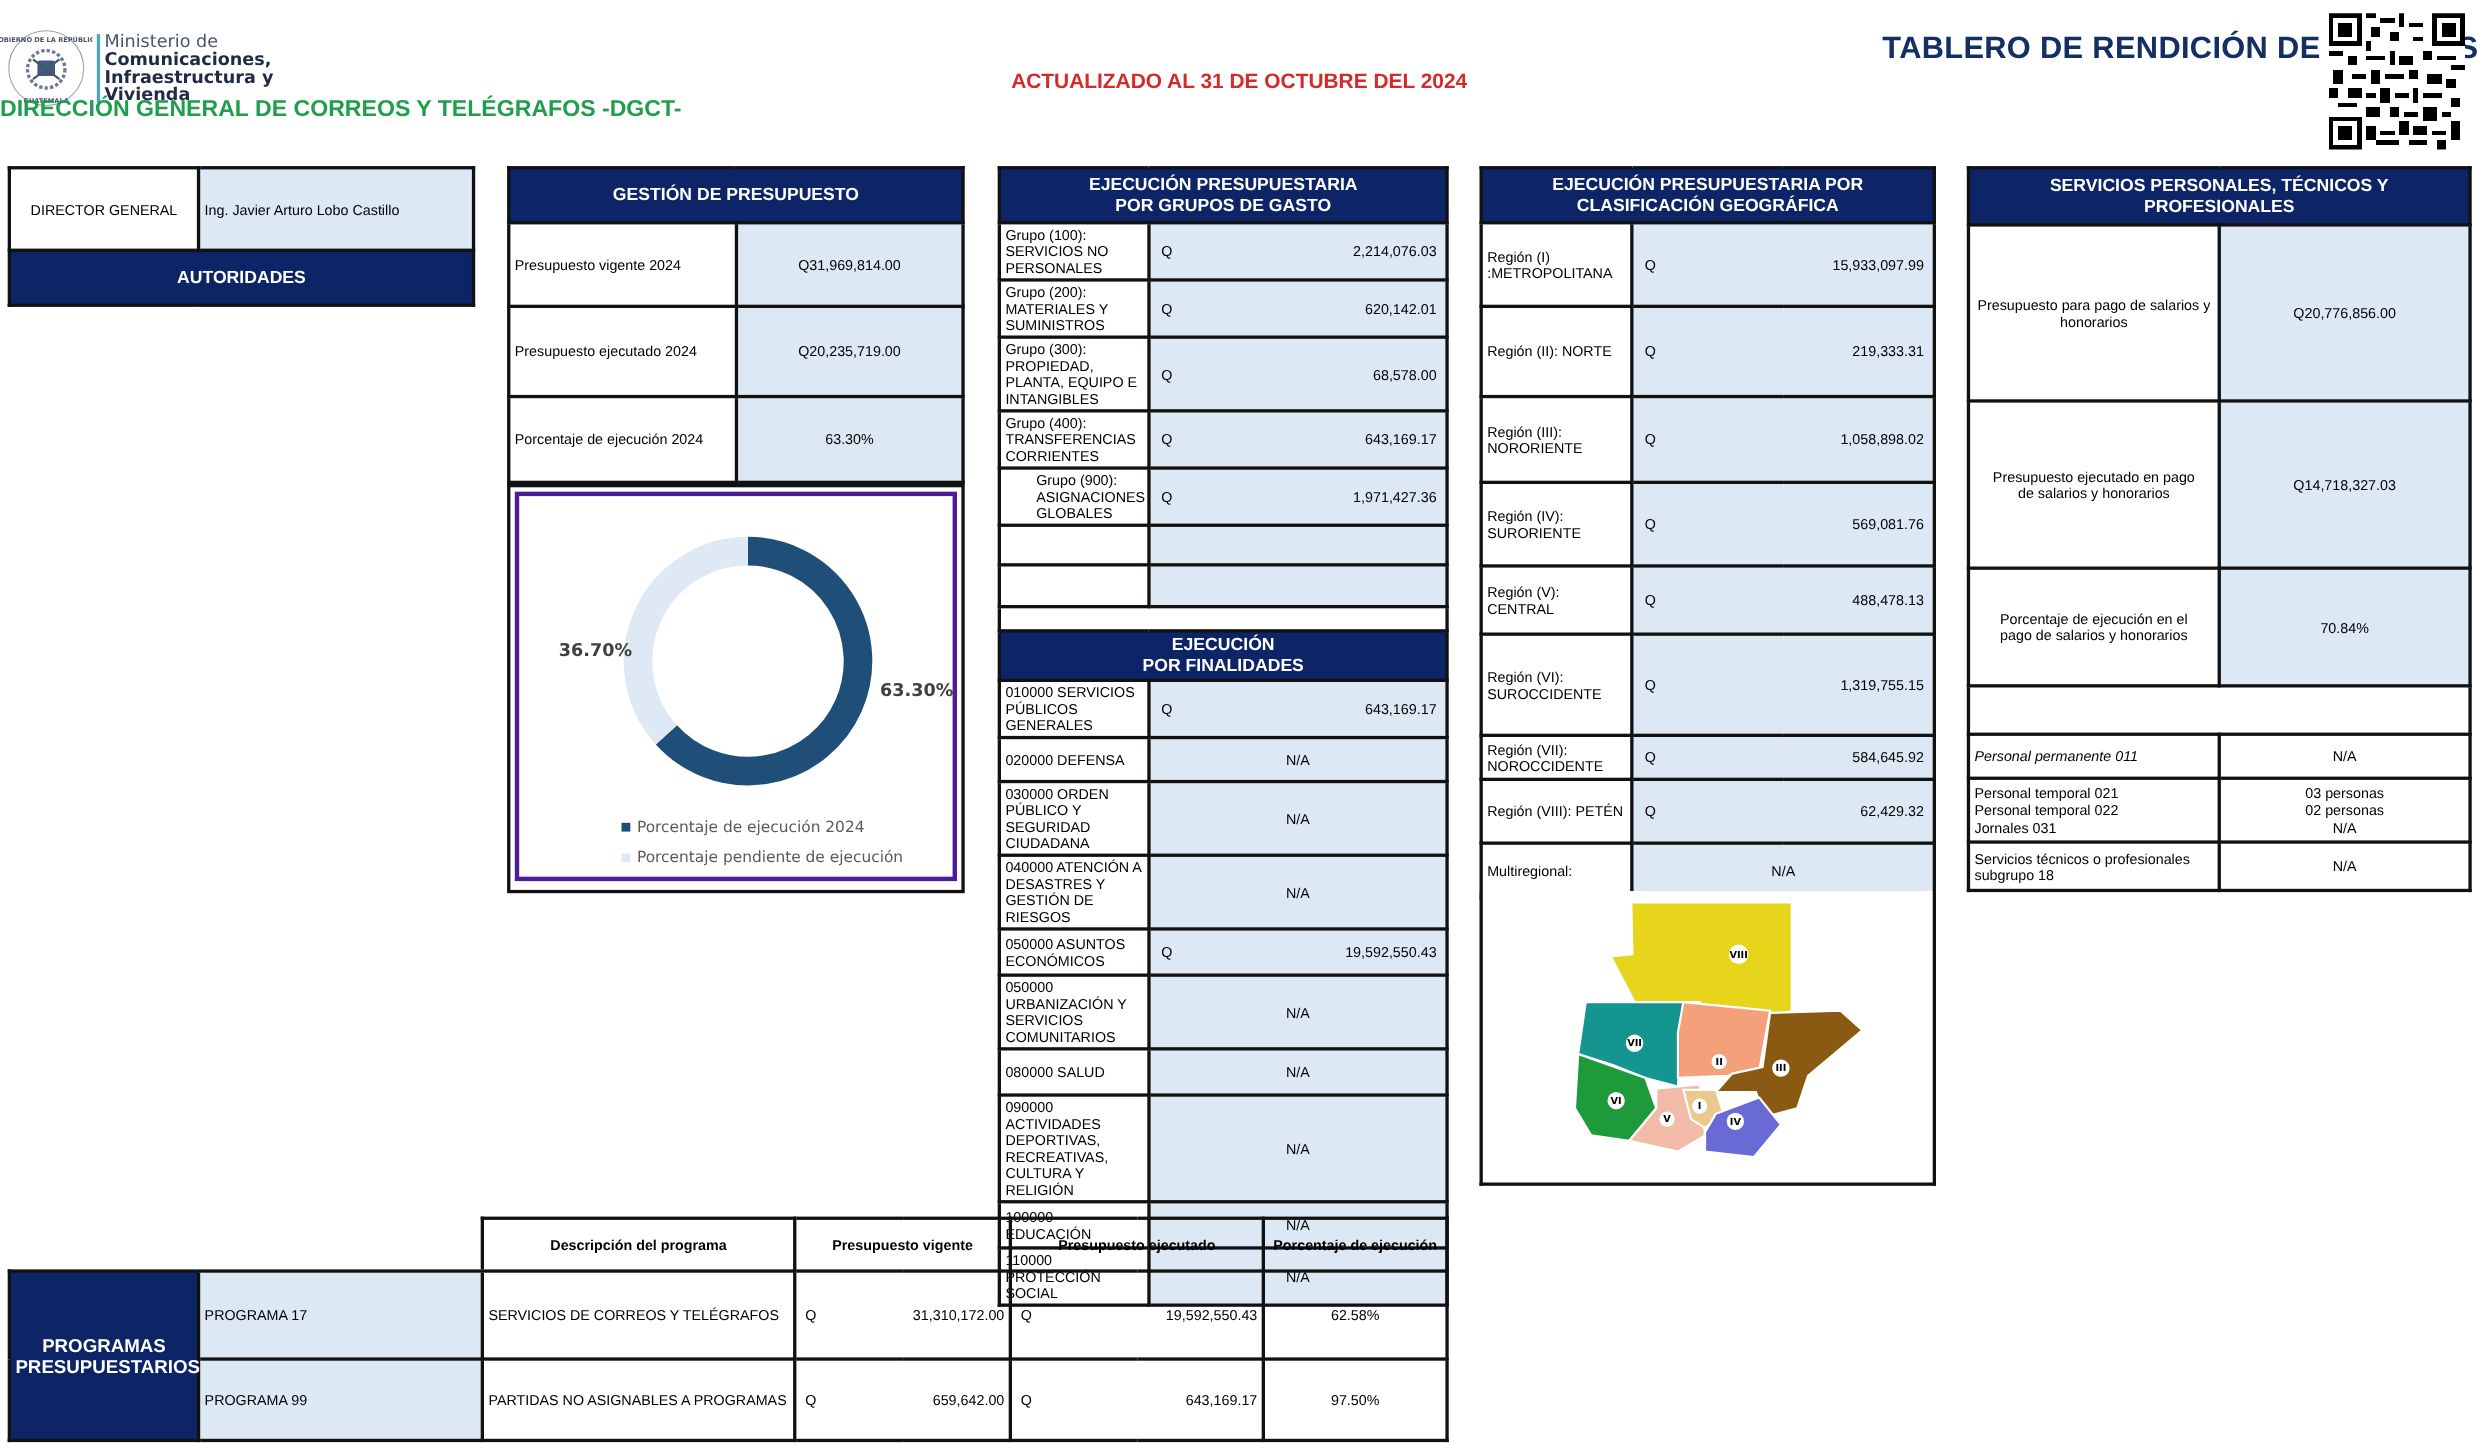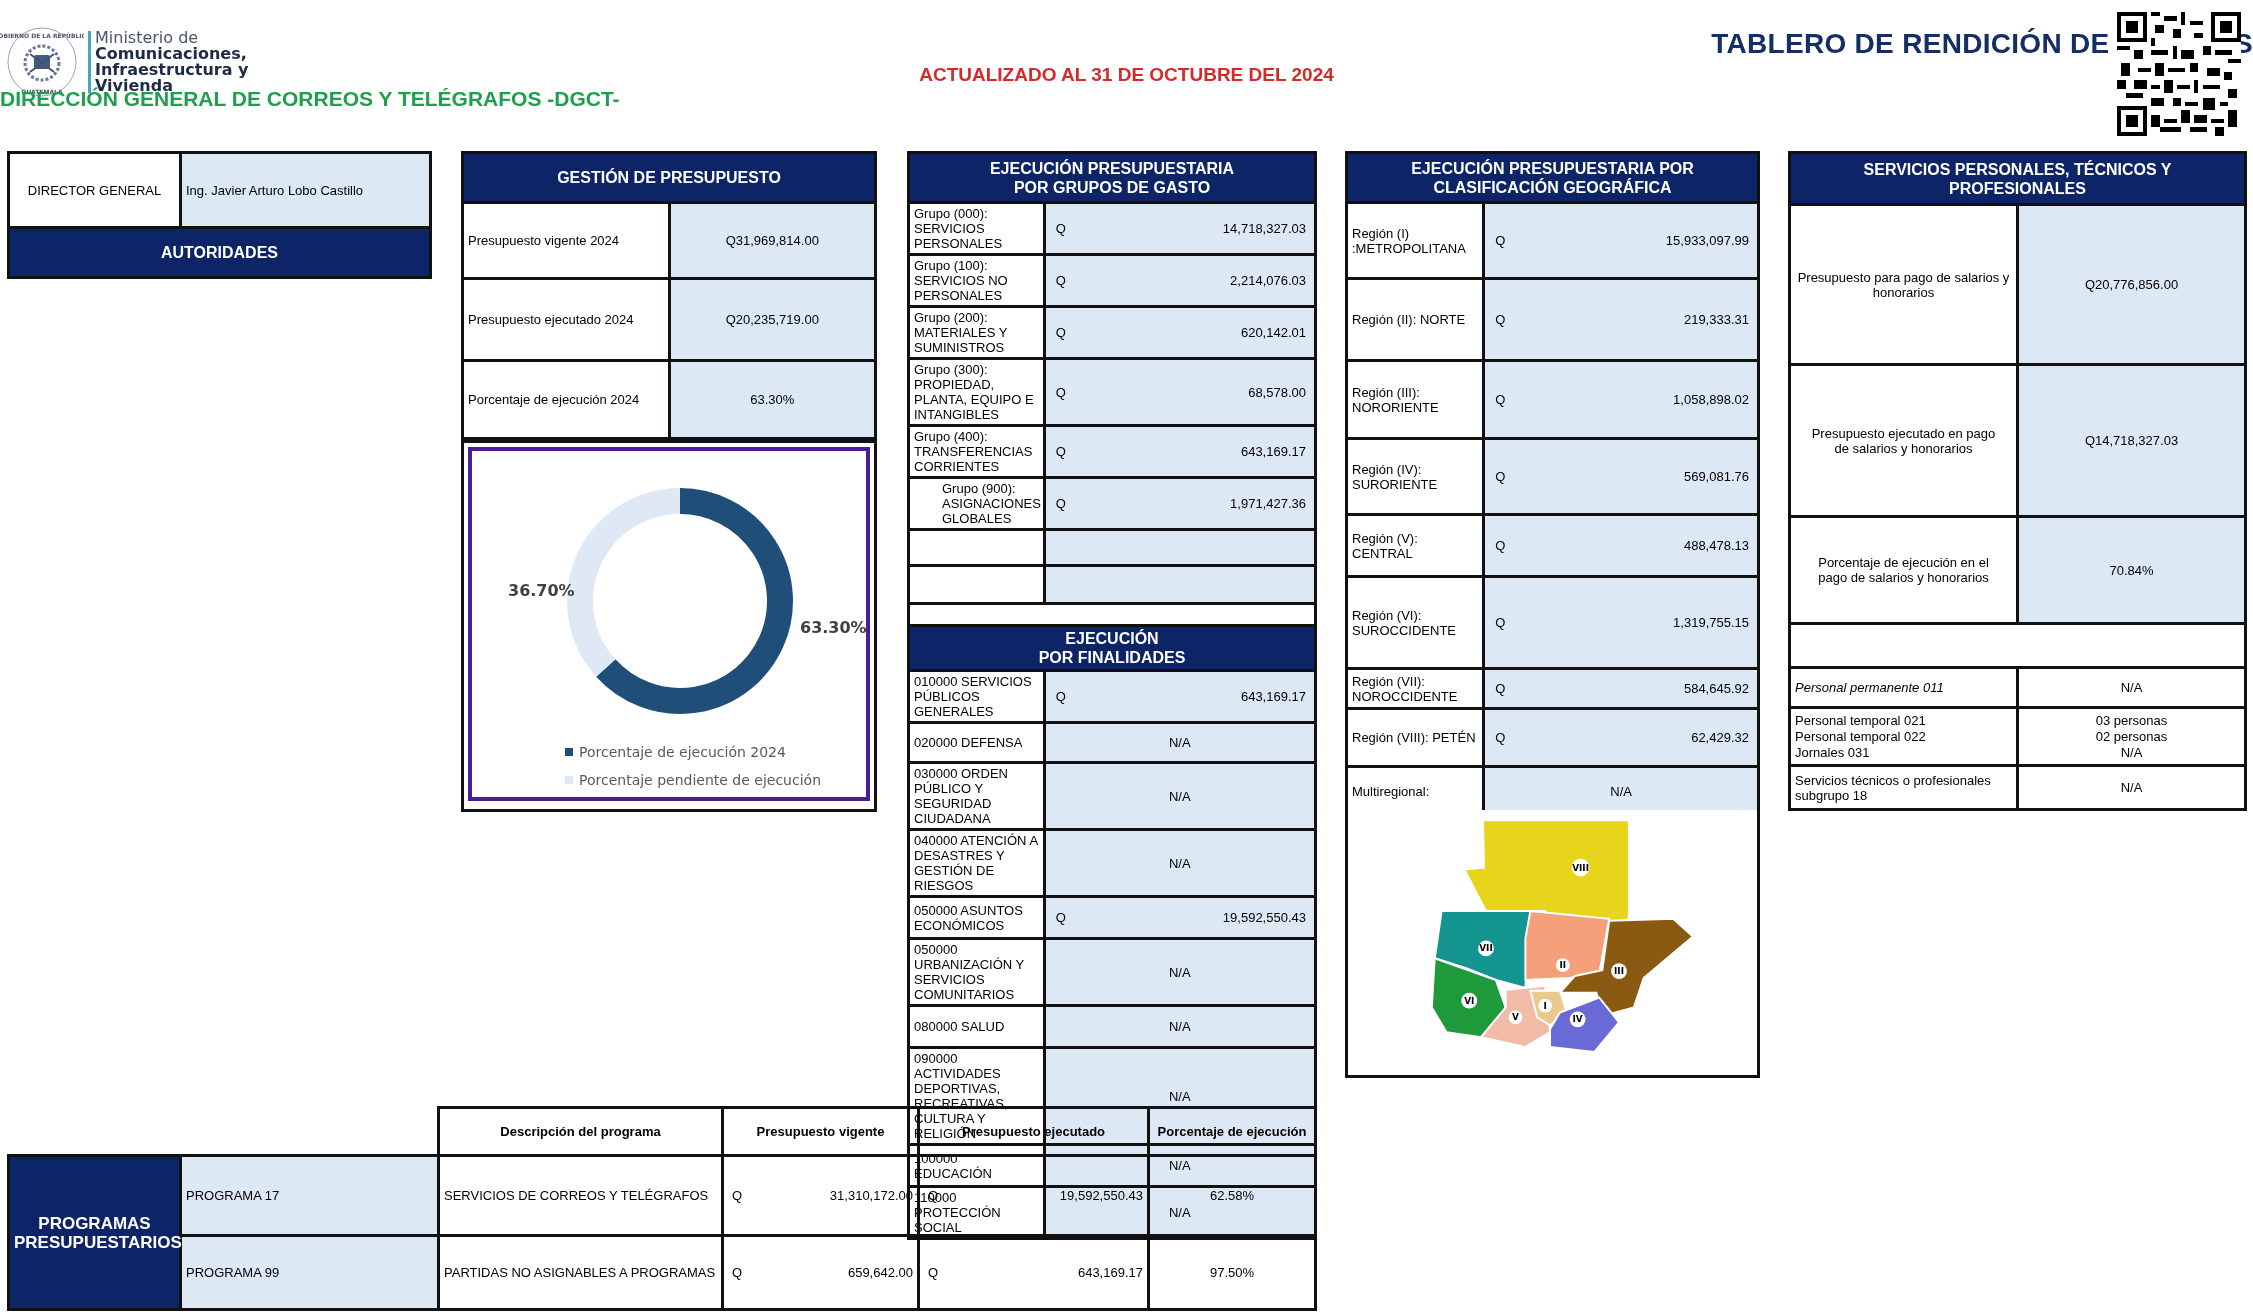--- a/index.html
+++ b/index.html
@@ -186,25 +186,20 @@
   <tbody>
       <tr>
         <th class="hdr" colspan="3" style="height:50px;">
     <div>EJECUCIÓN PRESUPUESTARIA</div>
     <div>POR GRUPOS DE GASTO</div>
   </th>
       </tr>
   </tbody>
     <tbody id="grupos-body">
       <tr>
-        <td style="width:232px;height:38px;line-height:15px;">Grupo (000): SERVICIOS PERSONALES</td>
-        <td class="q">Q</td>
-        <td class="num">14,718,327.03</td>
-      </tr>
-      <tr>
         <td style="width:232px;height:38px;line-height:15px;">Grupo (100): SERVICIOS NO PERSONALES</td>
         <td class="q">Q</td>
         <td class="num">2,214,076.03</td>
       </tr>
       <tr>
         <td style="width:232px;height:38px;line-height:15px;">Grupo (200): MATERIALES Y SUMINISTROS</td>
         <td class="q">Q</td>
         <td class="num">620,142.01</td>
       </tr>
       <tr>

